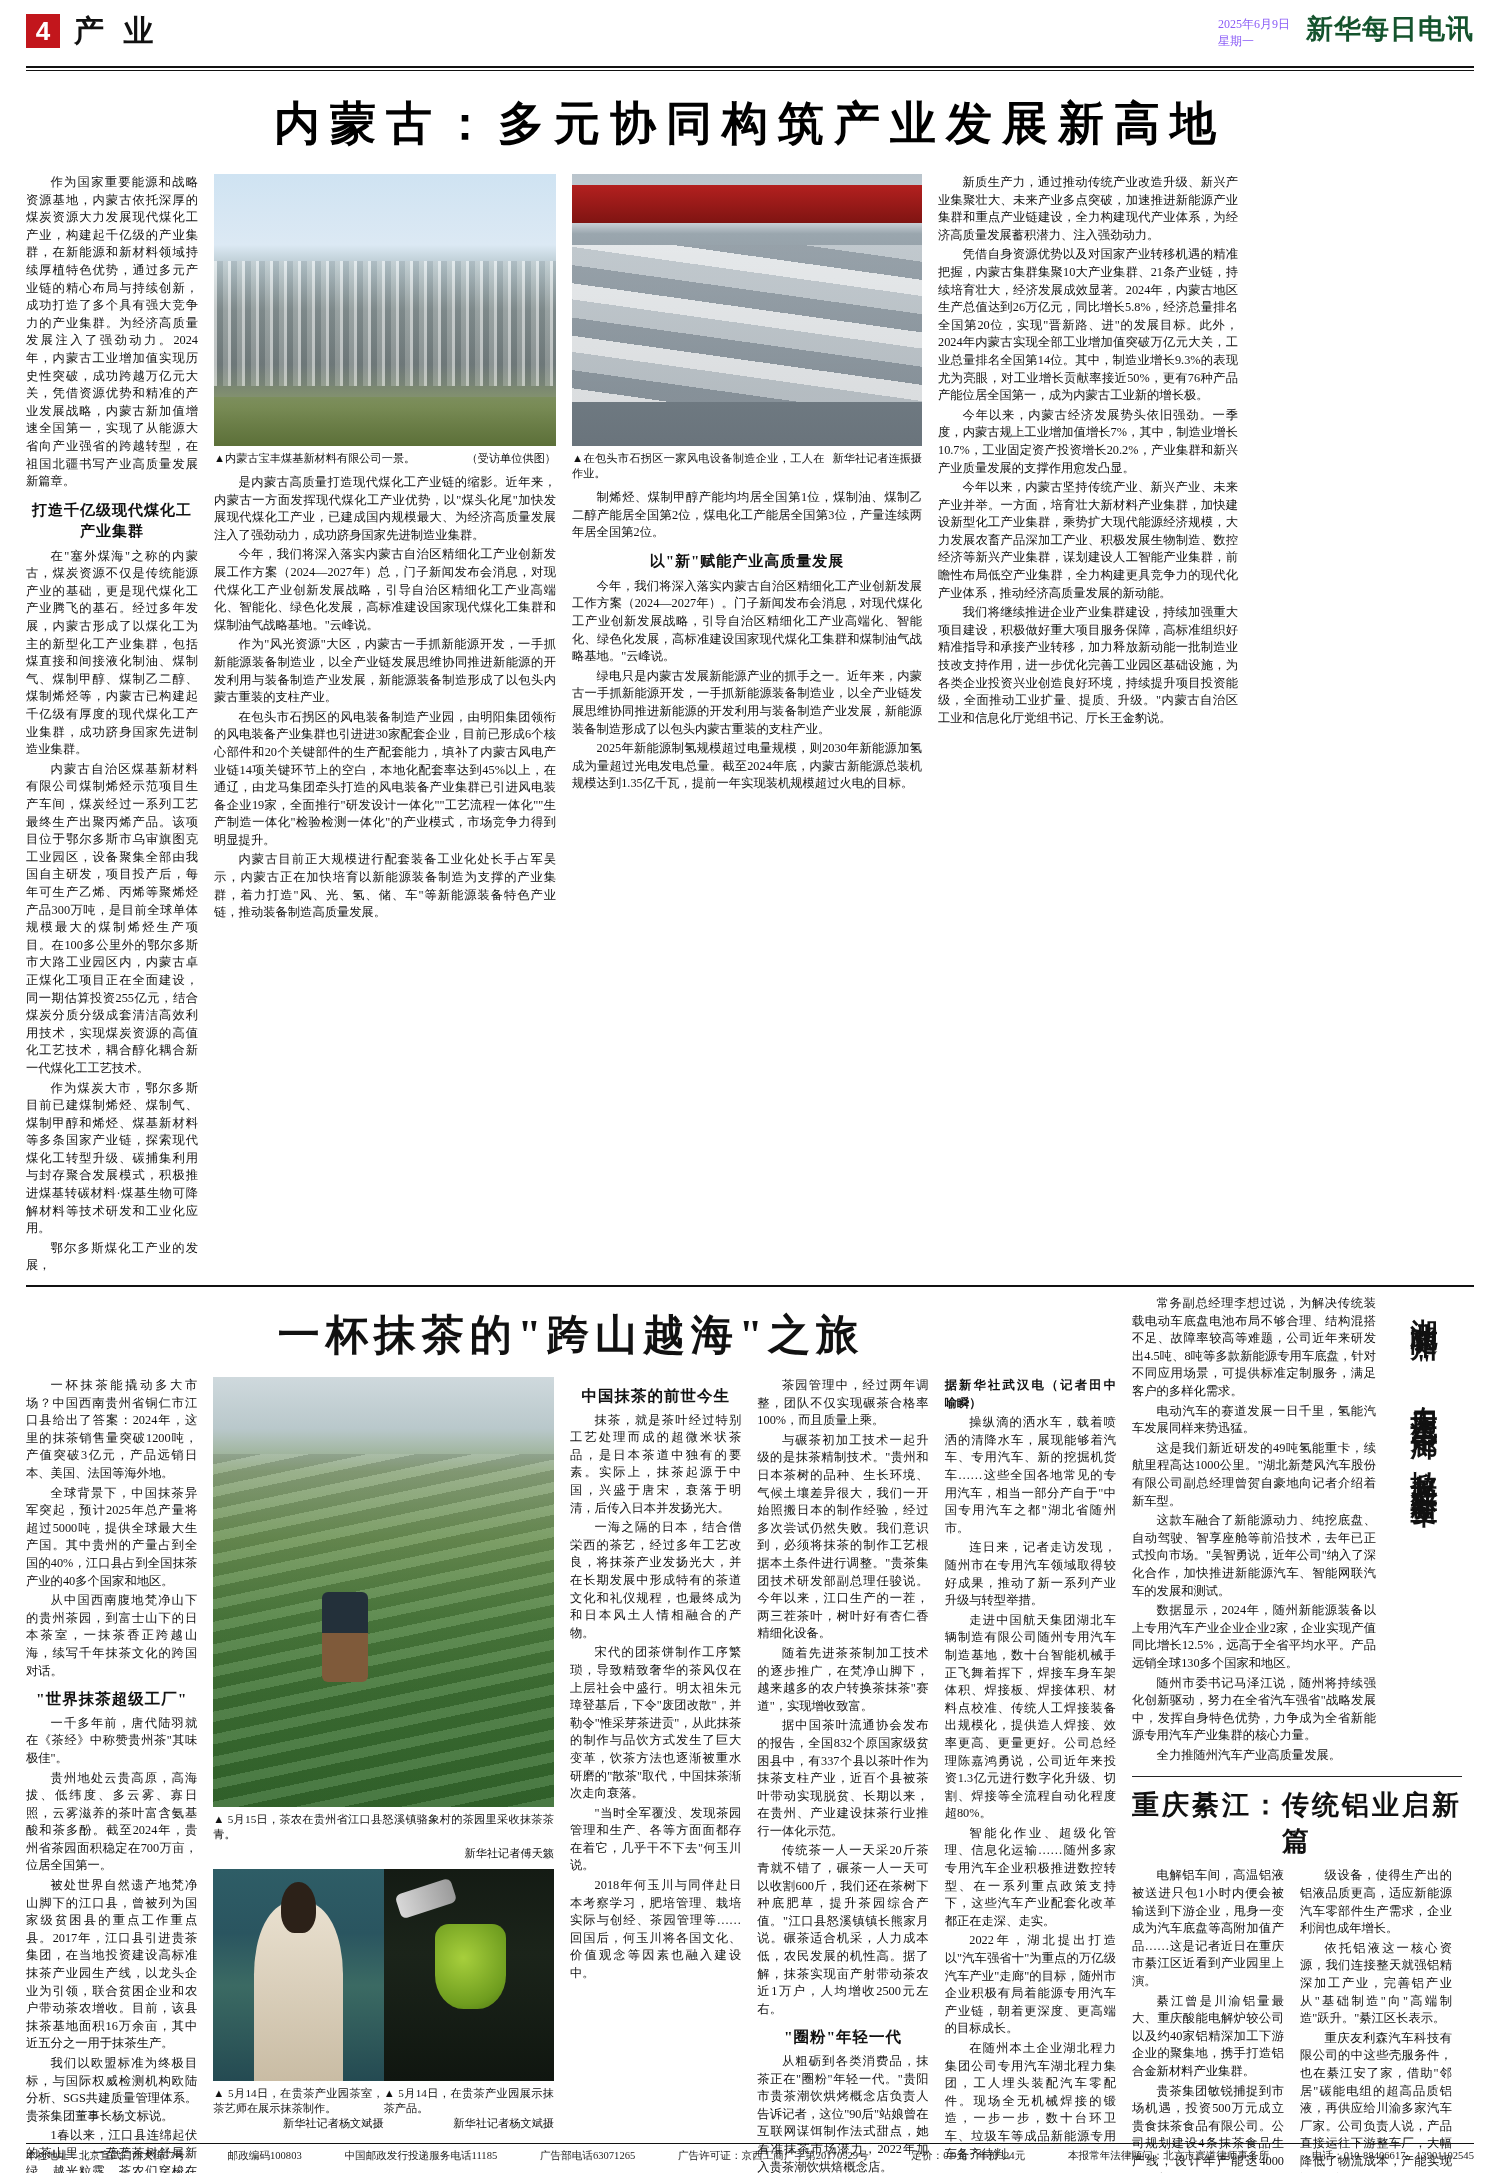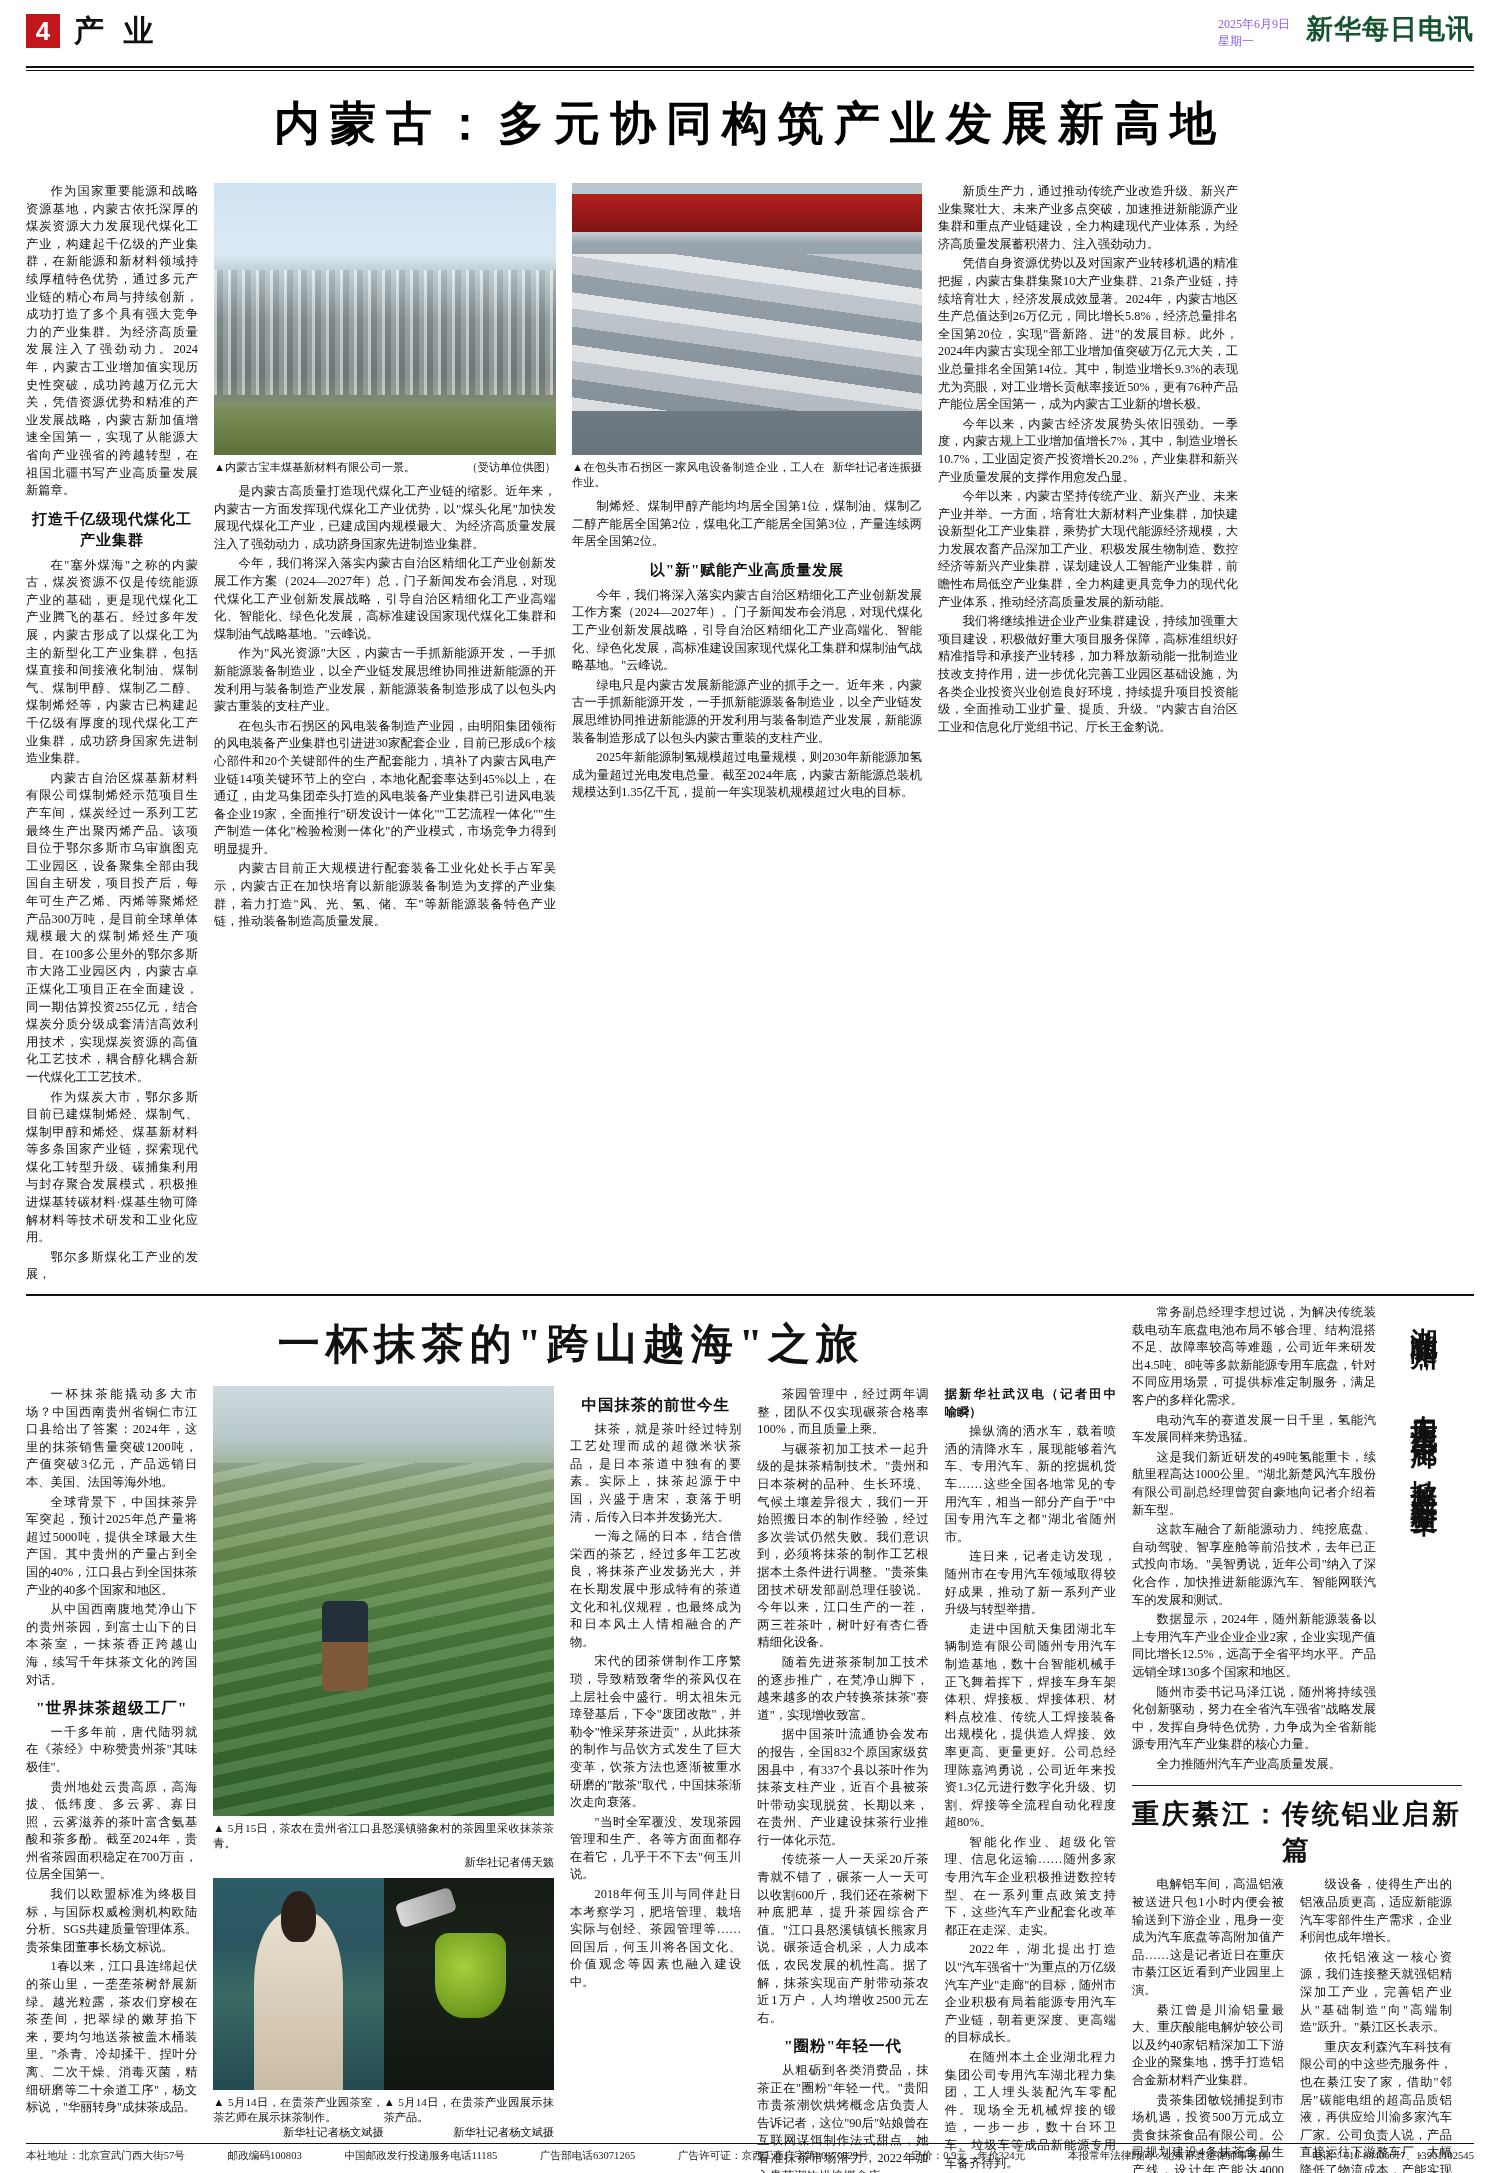--- a/index.html
+++ b/index.html
@@ -29,21 +29,21 @@
   .paper-logo {
     font-size:27px; font-weight:bold; letter-spacing:1px; color:#14532d;
     font-family:"Liberation Serif", serif; line-height:30px;
   }
   .rule-top { border-top:2px solid #111; margin-top:4px; }
   .rule-top2 { border-top:1px solid #111; margin-top:2px; }
 
   
   .headline1 {
     text-align:center; font-size:46px; font-weight:bold; letter-spacing:10px;
-    margin:22px 0 28px 0; color:#000;font-family:Liberation Serif, serif;
+    margin:22px 0 19px 0; color:#000;font-family:Liberation Serif, serif;
   }
 
   
   .cols { display:flex; gap:16px; }
   .col { font-size:12.3px; line-height:17.6px; text-align:justify; }
   .col p { margin:0 0 2px 0; text-indent:2em; }
   .subhead {
     font-weight:bold; font-size:15px; text-align:center; letter-spacing:1px;
     margin:9px 0 6px 0; line-height:21px;
   }
@@ -241,20 +241,21 @@
 
       <div class="cols">
 
         <div class="col" style="width:172px;">
           <p>一杯抹茶能撬动多大市场？中国西南贵州省铜仁市江口县给出了答案：2024年，这里的抹茶销售量突破1200吨，产值突破3亿元，产品远销日本、美国、法国等海外地。</p>
           <p>全球背景下，中国抹茶异军突起，预计2025年总产量将超过5000吨，提供全球最大生产国。其中贵州的产量占到全国的40%，江口县占到全国抹茶产业的40多个国家和地区。</p>
           <p>从中国西南腹地梵净山下的贵州茶园，到富士山下的日本茶室，一抹茶香正跨越山海，续写千年抹茶文化的跨国对话。</p>
           <div class="subhead2">"世界抹茶超级工厂"</div>
           <p>一千多年前，唐代陆羽就在《茶经》中称赞贵州茶"其味极佳"。</p>
           <p>贵州地处云贵高原，高海拔、低纬度、多云雾、寡日照，云雾滋养的茶叶富含氨基酸和茶多酚。截至2024年，贵州省茶园面积稳定在700万亩，位居全国第一。</p>
+          <p>被处世界自然遗产地梵净山脚下的江口县，曾被列为国家级贫困县的重点工作重点县。2017年，江口县引进贵茶集团，在当地投资建设高标准抹茶产业园生产线，以龙头企业为引领，联合贫困企业和农户带动茶农增收。目前，该县抹茶基地面积16万余亩，其中近五分之一用于抹茶生产。</p>
           <p>我们以欧盟标准为终极目标，与国际权威检测机构欧陆分析、SGS共建质量管理体系。贵茶集团董事长杨文标说。</p>
           <p>1春以来，江口县连绵起伏的茶山里，一垄垄茶树舒展新绿。越光粒露，茶农们穿梭在茶垄间，把翠绿的嫩芽掐下来，要均匀地送茶被盖木桶装里。"杀青、冷却揉干、捏叶分离、二次干燥、消毒灭菌，精细研磨等二十余道工序"，杨文标说，"华丽转身"成抹茶成品。</p>
 
         </div>
 
         <div class="col" style="width:342px;">
           <div class="ph-tea photo"></div>
           <div class="caption">
             <span class="c-left">▲ 5月15日，茶农在贵州省江口县怒溪镇骆象村的茶园里采收抹茶茶青。</span>
           </div>

